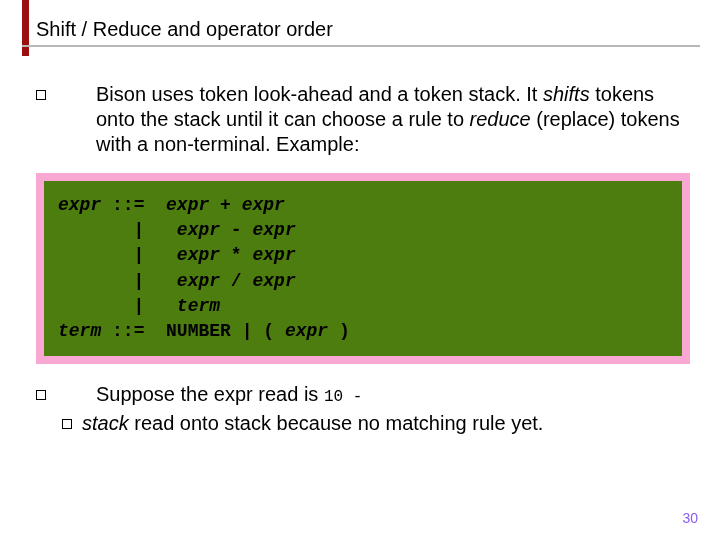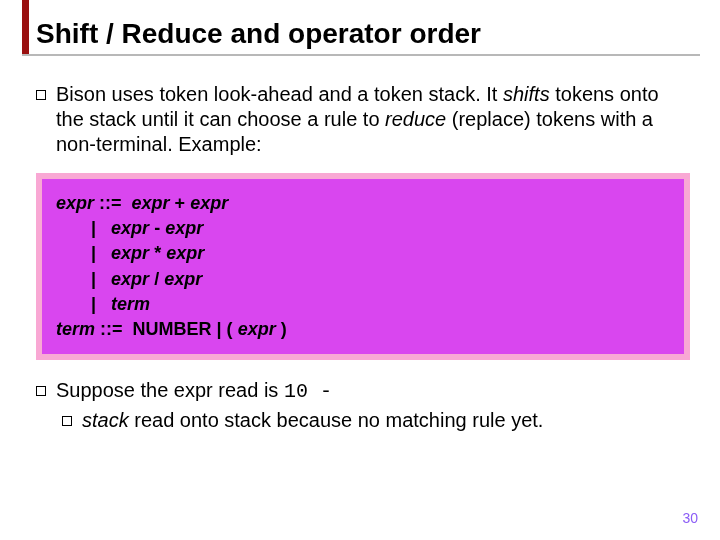--- a/index.html
+++ b/index.html
@@ -21,22 +21,22 @@
     height: 56px;
     background: #9a1010;
   }
   .title-wrap {
     position: absolute;
     left: 36px;
     top: 18px;
     right: 20px;
   }
   .title {
-    font-size: 28px;
-    font-weight: 700;
+    font-size: 20px;
+    font-weight: 400;
     letter-spacing: 0;
     margin: 0 0 4px 0;
     white-space: nowrap;
   }
   .accent-hbar {
     height: 2px;
     background: #b8b8b8;
     margin-top: 4px;
     margin-left: -14px;
   }
@@ -46,47 +46,47 @@
     right: 30px;
     top: 82px;
     font-size: 20px;
     line-height: 1.25;
   }
   .bullet-row {
     display: flex;
     align-items: flex-start;
     margin-bottom: 4px;
   }
-  .bullet-row.lv1 { margin-left: 0; }
+  .bullet-row.lv1 { margin-left: 0; gap: 40px; }
   .bullet-row.lv2 { margin-left: 26px; }
   .sq {
     width: 8px;
     height: 8px;
     border: 1px solid #000;
     margin-top: 8px;
     margin-right: 10px;
     flex: 0 0 auto;
     background: #fff;
   }
   .para { flex: 1 1 auto; }
   .it { font-style: italic; }
   .code-box {
-    border: 6px solid #f9a8d4;
-    background: #d946ef;
+    border: 8px solid #f9a8d4;
+    background: #4d7c0f;
     margin: 16px 0 18px 0;
     padding: 12px 14px;
-    font-family: Liberation Sans, sans-serif;
+    font-family: Liberation Mono, monospace;
     font-size: 18px;
     line-height: 1.4;
     font-weight: bold;
     white-space: pre;
   }
   .code-box .token { font-style: italic; }
   .code-box .kw   { font-style: normal; }
-  .mono { font-family: "Courier New", Courier, monospace; font-size: 20px; }
+  .mono { font-family: "Courier New", Courier, monospace; font-size: 16px; }
   .pagenum {
     position: absolute;
     right: 22px;
     bottom: 14px;
     font-size: 14px;
     color: #8b5cf6;
   }
 </style>
 </head>
 <body>

